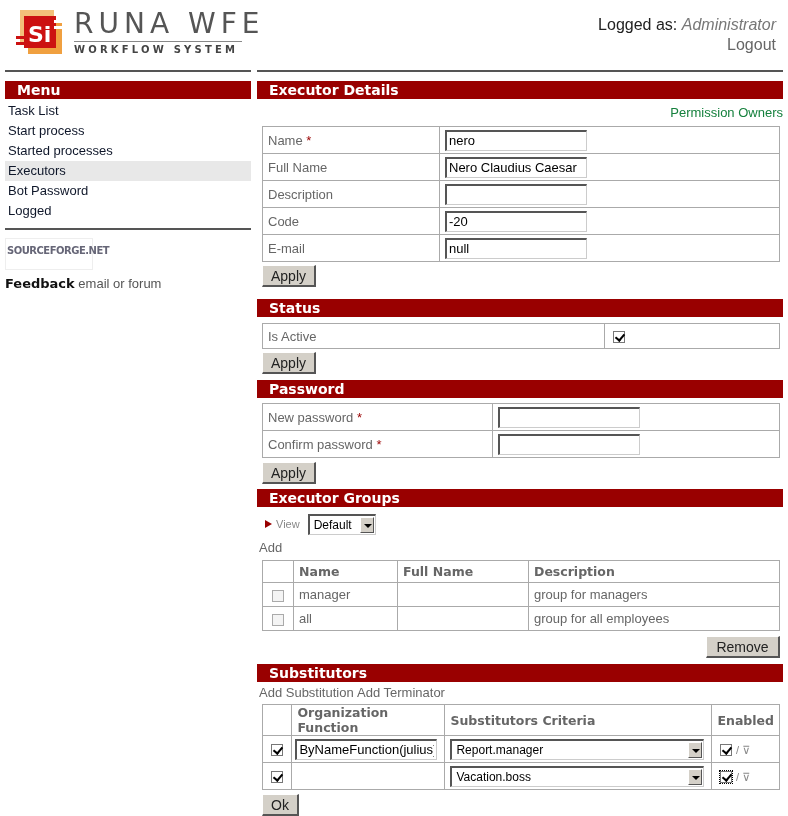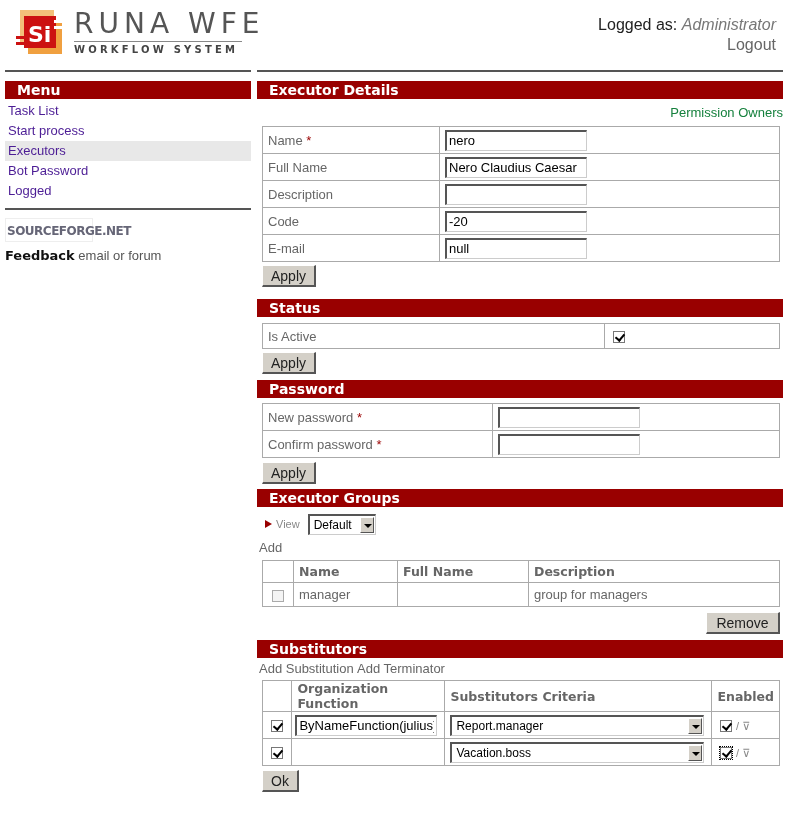--- a/index.html
+++ b/index.html
@@ -21,24 +21,24 @@
 
   .hdr-rule-left { position: absolute; left: 5px; top: 70px; width: 246px; height: 2px; background: #555; }
   .hdr-rule-right { position: absolute; left: 257px; top: 70px; width: 526px; height: 2px; background: #555; }
 
   .sidebar { position: absolute; left: 5px; top: 81px; width: 246px; }
   .bar {
     background: #990000; color: #fff; font-weight: bold; font-size: 14px;
     height: 18px; line-height: 18px; padding-left: 12px; font-family: "DejaVu Sans", sans-serif;
   }
   .menu-list { margin: 2px 0 0 0; padding: 0; list-style: none; }
-  .menu-list li { height: 20px; line-height: 20px; padding-left: 3px; font-size: 13px; color: #4c1d95; cursor: pointer; }
+  .menu-list li { height: 20px; line-height: 20px; padding-left: 3px; font-size: 13px; color: #0f172a; cursor: pointer; }
   .menu-list li.active { background: #e8e8e8; }
   .side-rule { height: 2px; background: #555; margin-top: 7px; }
-  .sf-badge { margin-top: 8px; width: 88px; height: 24px; border: 1px solid #eee; font-size: 12px; font-weight: bold; color: #667; line-height: 24px; letter-spacing: -0.5px; padding-left: 1px; font-family: "DejaVu Sans", sans-serif; }
+  .sf-badge { margin-top: 8px; width: 88px; height: 32px; border: 1px solid #eee; font-size: 10px; font-weight: bold; color: #667; line-height: 24px; letter-spacing: -0.5px; padding-left: 1px; font-family: "DejaVu Sans", sans-serif; }
   .feedback { margin-top: 6px; font-size: 13px; color: #555; }
   .feedback b { color: #111; font-family: "DejaVu Sans", sans-serif; font-size: 13px; }
 
   .main { position: absolute; left: 257px; top: 81px; width: 526px; }
   .perm-owners { text-align: right; font-size: 13px; color: #15803d; margin-top: 6px; height: 16px; line-height: 16px; }
   table.form { border-collapse: collapse; width: 518px; margin-left: 5px; }
   table.form td { border: 1px solid #aaa; height: 27px; padding: 0 5px; font-size: 13px; color: #666; }
   .req { color: #990000; }
   .textin {
     height: 21px; border: 1px solid #ccc; border-top: 2px solid #555; border-left: 2px solid #555;
@@ -102,20 +102,21 @@
 </div>
 
 <div class="hdr-rule-left"></div>
 <div class="hdr-rule-right"></div>
 
 <div class="sidebar">
   <div class="bar">Menu</div>
   <ul class="menu-list">
     <li>Task List</li>
     <li>Start process</li>
+    <li>Started processes</li>
     <li class="active">Executors</li>
     <li>Bot Password</li>
     <li>Logged</li>
   </ul>
   <div class="side-rule"></div>
   <div class="sf-badge">SOURCEFORGE.NET</div>
   <div class="feedback">
     <b>Feedback</b>
     <span>email or forum</span>
   </div>
@@ -209,20 +210,26 @@
       <th style="width:104px;">Name</th>
       <th style="width:131px;">Full Name</th>
       <th>Description</th>
     </tr>
     <tr>
       <td style="text-align:center;"><span class="cb light"></span></td>
       <td>manager</td>
       <td></td>
       <td>group for managers</td>
     </tr>
+    <tr>
+      <td style="text-align:center;"><span class="cb light"></span></td>
+      <td>all</td>
+      <td></td>
+      <td>group for all employees</td>
+    </tr>
   </tbody>
     </table>
   <div style="text-align:right; margin:5px 3px 0 0; height:24px;">
     <button class="btn" style="width:74px;">Remove</button>
   </div>
 
   <div class="bar" style="margin-top:4px;">Substitutors</div>
   <div style="margin:3px 0 0 2px; height:16px;">
     <span class="link-txt">Add Substitution</span>
     <span class="link-txt">Add Terminator</span>

